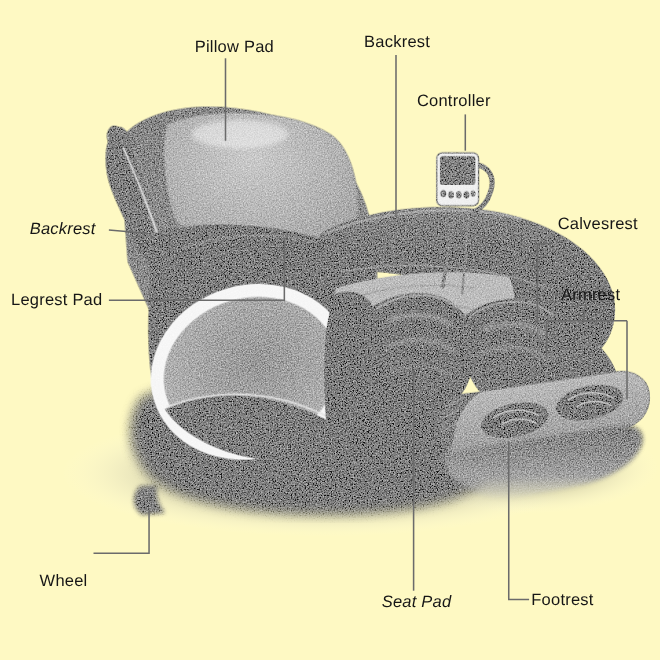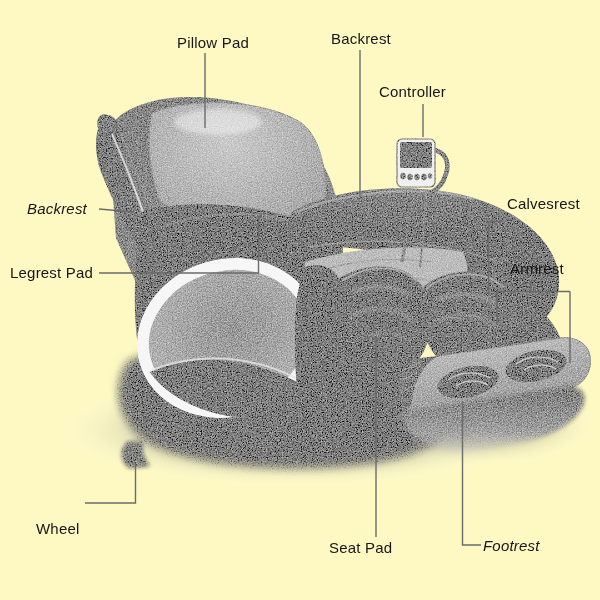--- a/index.html
+++ b/index.html
@@ -216,15 +216,15 @@
   </svg>
 
   <div class="part-label" style="left:177px; top:35px;">Pillow Pad</div>
   <div class="part-label" style="left:331px; top:31px;">Backrest</div>
   <div class="part-label" style="left:379px; top:84px;">Controller</div>
   <div class="part-label" style="left:27px; top:201px;font-style:italic;">Backrest</div>
   <div class="part-label" style="left:10px; top:265px;">Legrest Pad</div>
   <div class="part-label" style="left:507px; top:196px;">Calvesrest</div>
   <div class="part-label" style="left:510px; top:261px;">Armrest</div>
   <div class="part-label" style="left:36px; top:521px;">Wheel</div>
-  <div class="part-label" style="left:329px; top:540px;">Seat Pad</div>
-  <div class="part-label" style="left:483px; top:538px;font-style:italic;">Footrest</div>
+  <div class="part-label" style="left:347px; top:540px;font-style:italic;">Seat Pad</div>
+  <div class="part-label" style="left:483px; top:538px;">Footrest</div>
 </div>
 
 </body></html>

